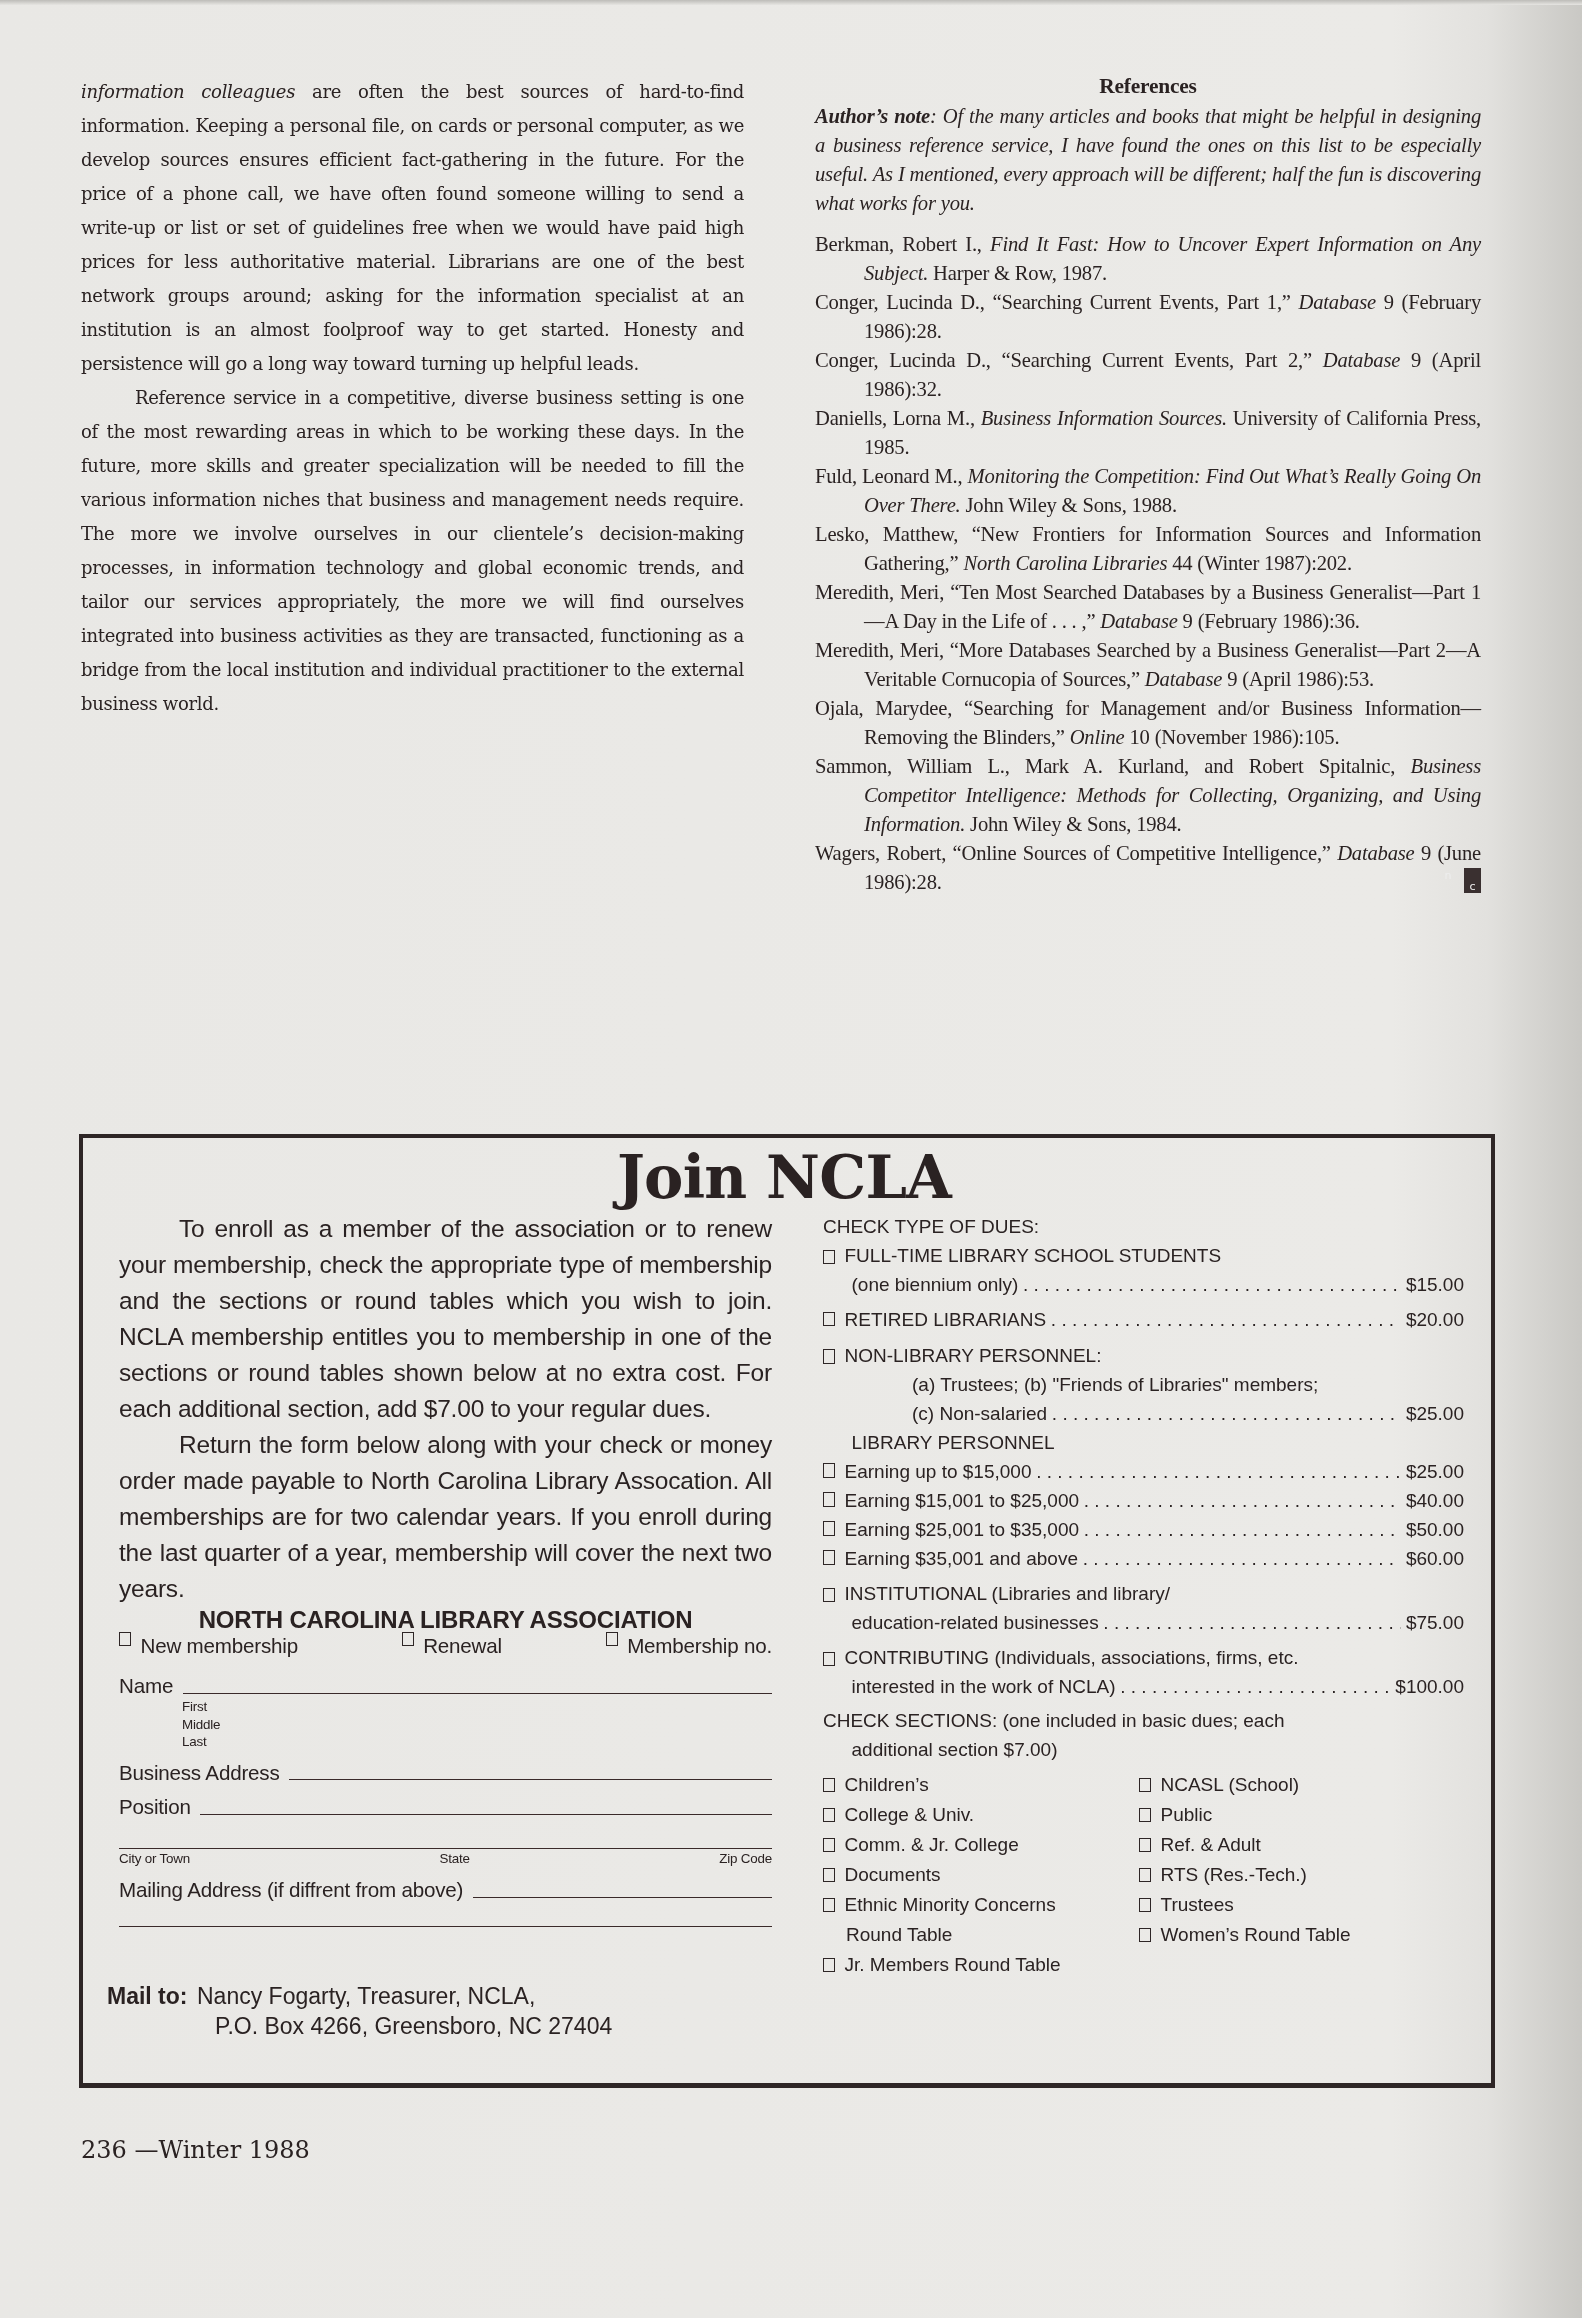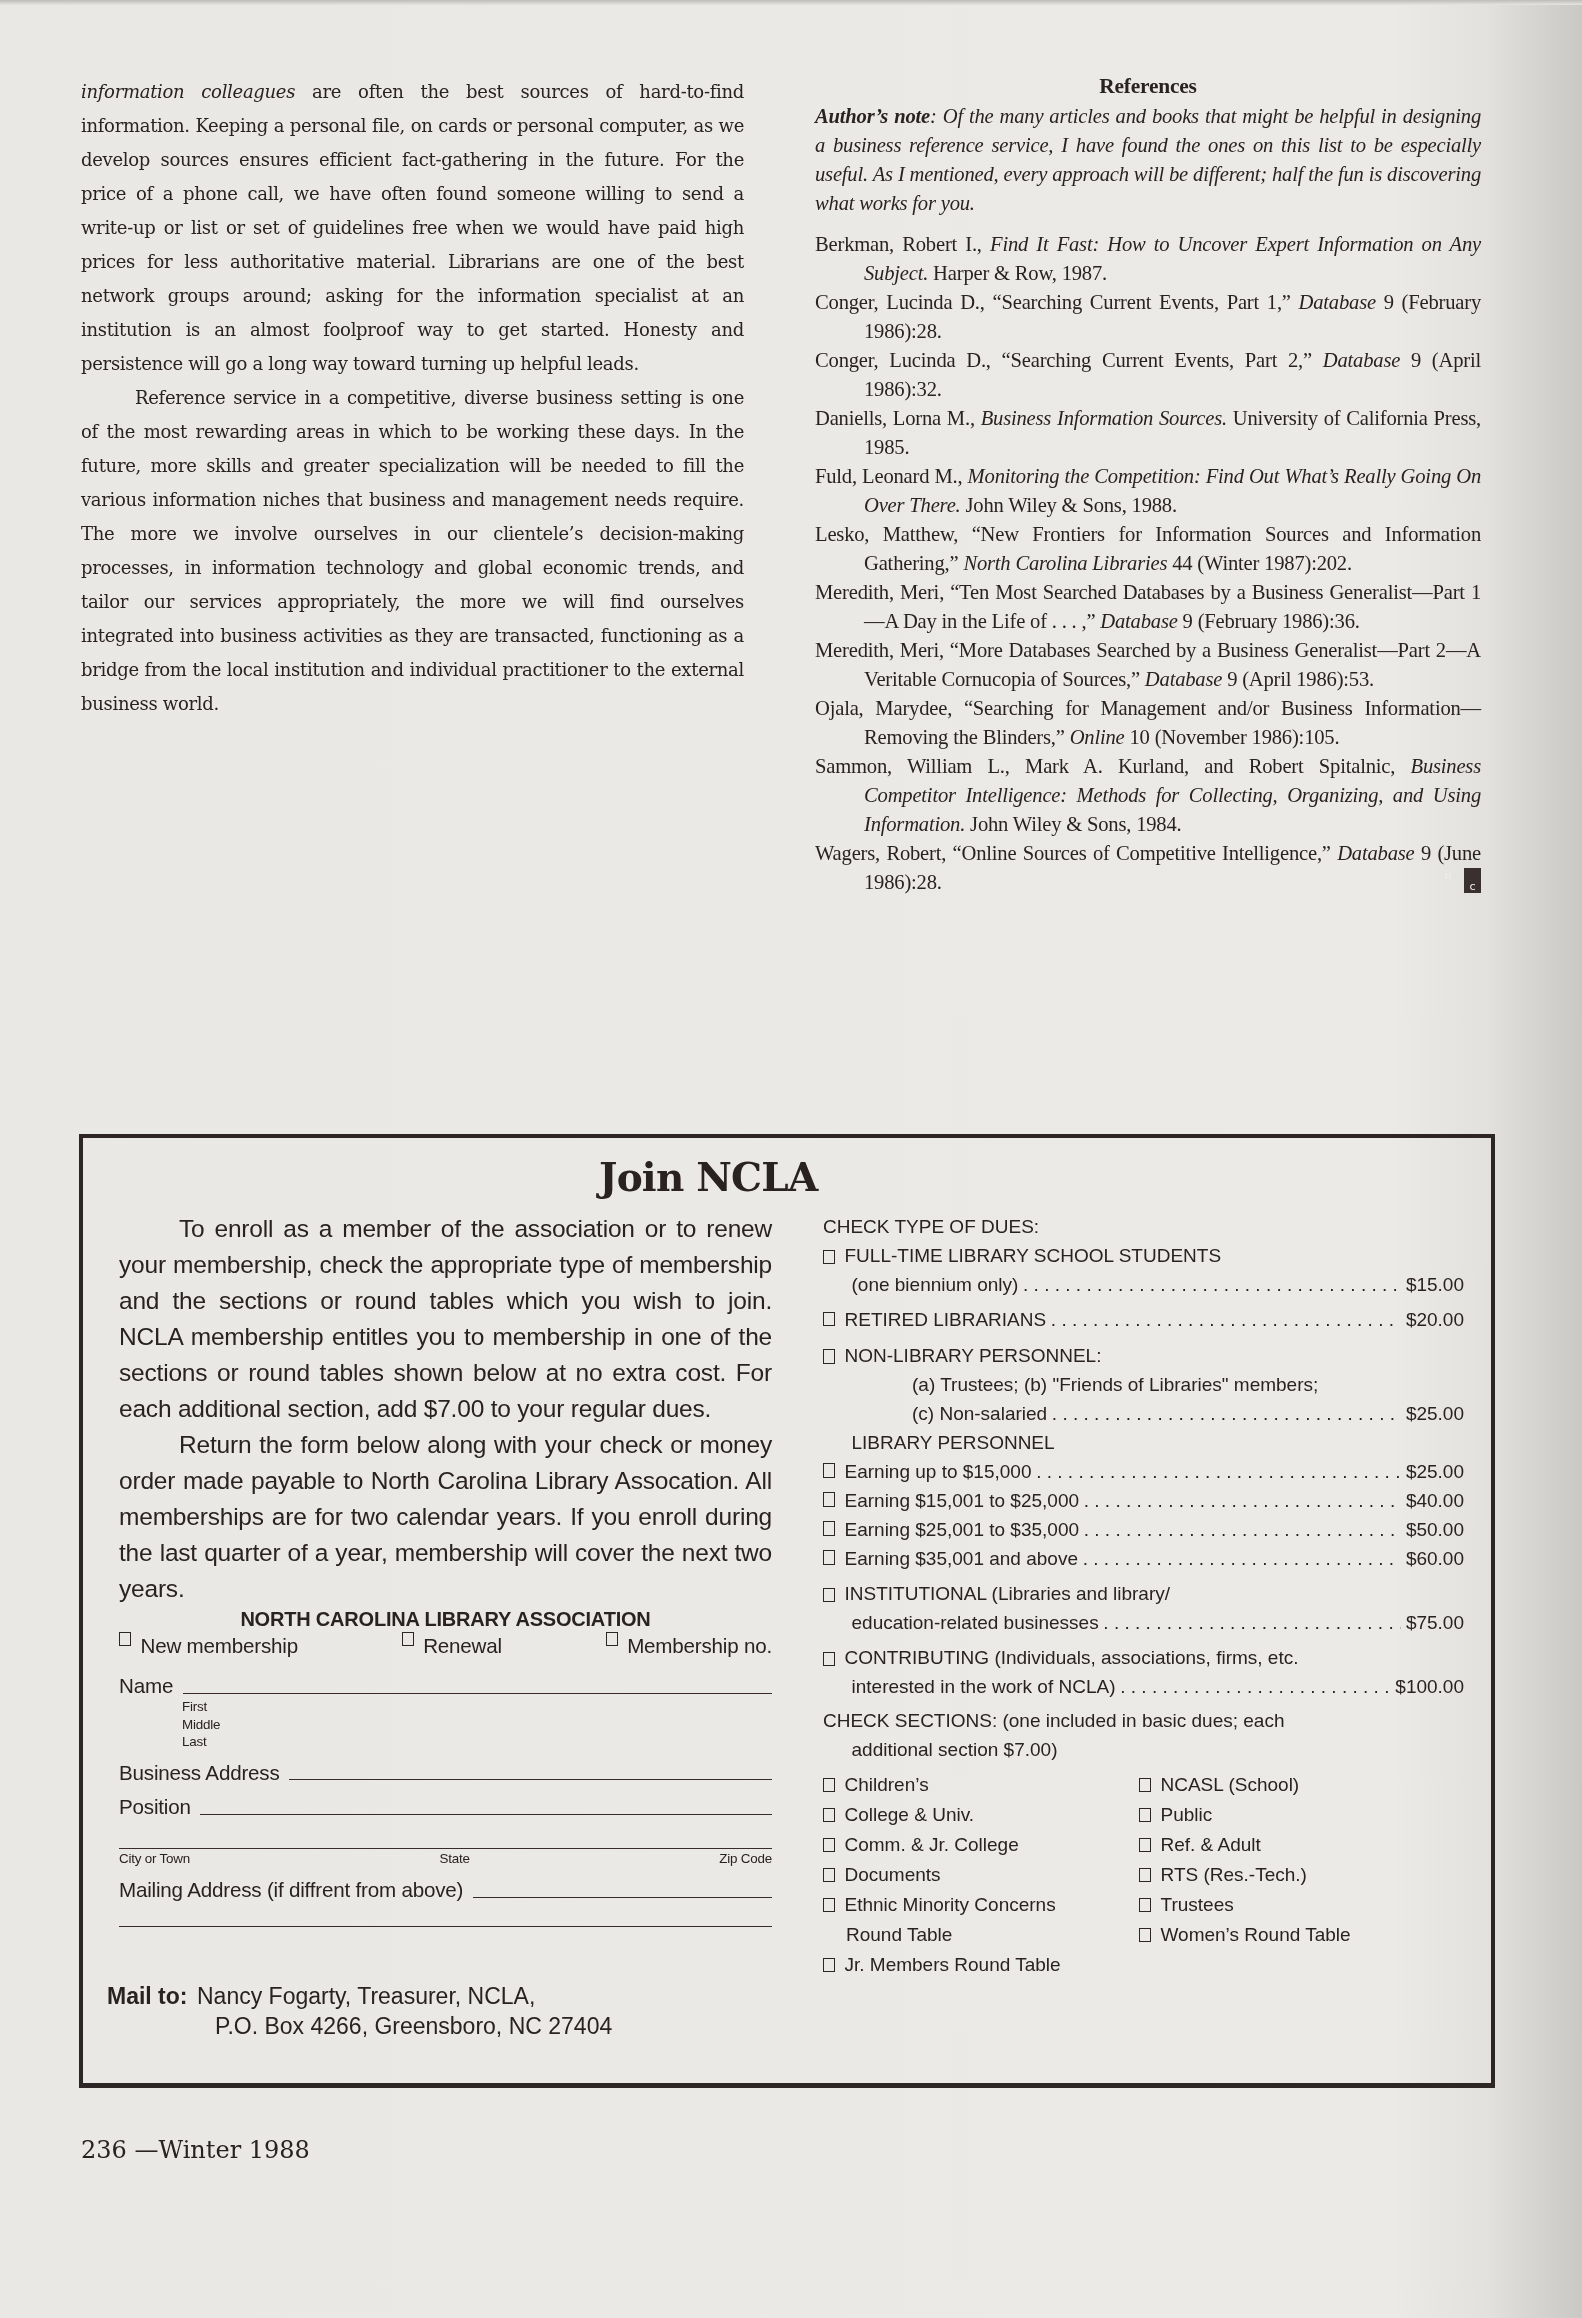--- a/index.html
+++ b/index.html
@@ -35,29 +35,29 @@
     font-size: 11px; line-height: 11px; text-align: center; vertical-align: middle; float: right;
     font-family: "DejaVu Sans", sans-serif; padding-top: 1.6px; box-sizing: border-box;
   }
   
   .ncla-box {
     position: absolute; left: 79px; top: 1134px; width: 1416px; height: 954px;
     border: 4px solid #2e2626; border-top-width: 4.7px; border-bottom-width: 5.5px; box-sizing: border-box;
     font-family: "Liberation Sans", sans-serif; color: #2a2222;
   }
   .ncla-title {
-    position: absolute; left: 516px; top: 8px; font-family: "DejaVu Serif", serif; font-weight: bold;
-    font-size: 39px; line-height: 63px; letter-spacing: -0.8px; margin: 0;
+    position: absolute; left: 534px; top: 8px; font-family: "DejaVu Serif", serif; font-weight: bold;
+    font-size: 59px; line-height: 63px; letter-spacing: -0.8px; margin: 0;
   }
   .ncla-left {
     position: absolute; left: 36px; top: 73px; width: 653px;
     font-size: 24.5px; line-height: 36px; text-align: justify; letter-spacing: -0.2px;
   }
   .ncla-left p { margin: 0; text-indent: 60px; }
-  .org-name { text-align: center; font-weight: bold; font-size: 20px; line-height: 25px; margin: 0 0 3.2px 0; text-indent: 0 !important; }
+  .org-name { text-align: center; font-weight: bold; font-size: 24px; line-height: 25px; margin: 0 0 3.2px 0; text-indent: 0 !important; }
   .mem-opts { display: flex; justify-content: space-between; font-size: 20.6px; line-height: 27px; margin-bottom: 14.2px; }
   .mem-opts span { display: inline-flex; align-items: flex-start; }
   .cb {
     display: inline-block; width: 12px; height: 14.2px; border: 1.6px solid #2e2626; box-sizing: border-box;
     margin-right: 9.5px; vertical-align: middle; flex: 0 0 auto; background: transparent;
   }
   .field { display: flex; align-items: flex-end; font-size: 20.6px; line-height: 25px; margin-top: 9.5px; }
   .field .line { flex: 1; border-bottom: 1.6px solid #3a2a2a; margin-left: 9.5px; margin-bottom: 4.7px; }
   .subs { display: flex; justify-content: space-around; font-size: 13.4px; line-height: 17.4px; padding-left: 63px; padding-right: 47px; flex-direction: column; }
   .fullline { border-bottom: 1.6px solid #3a2a2a; height: 28.5px; }

